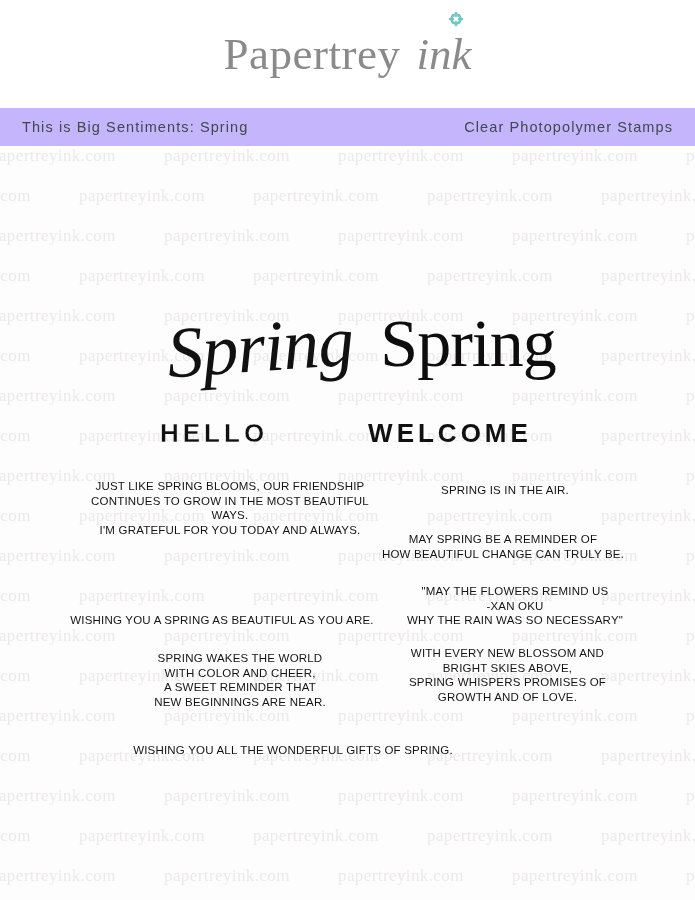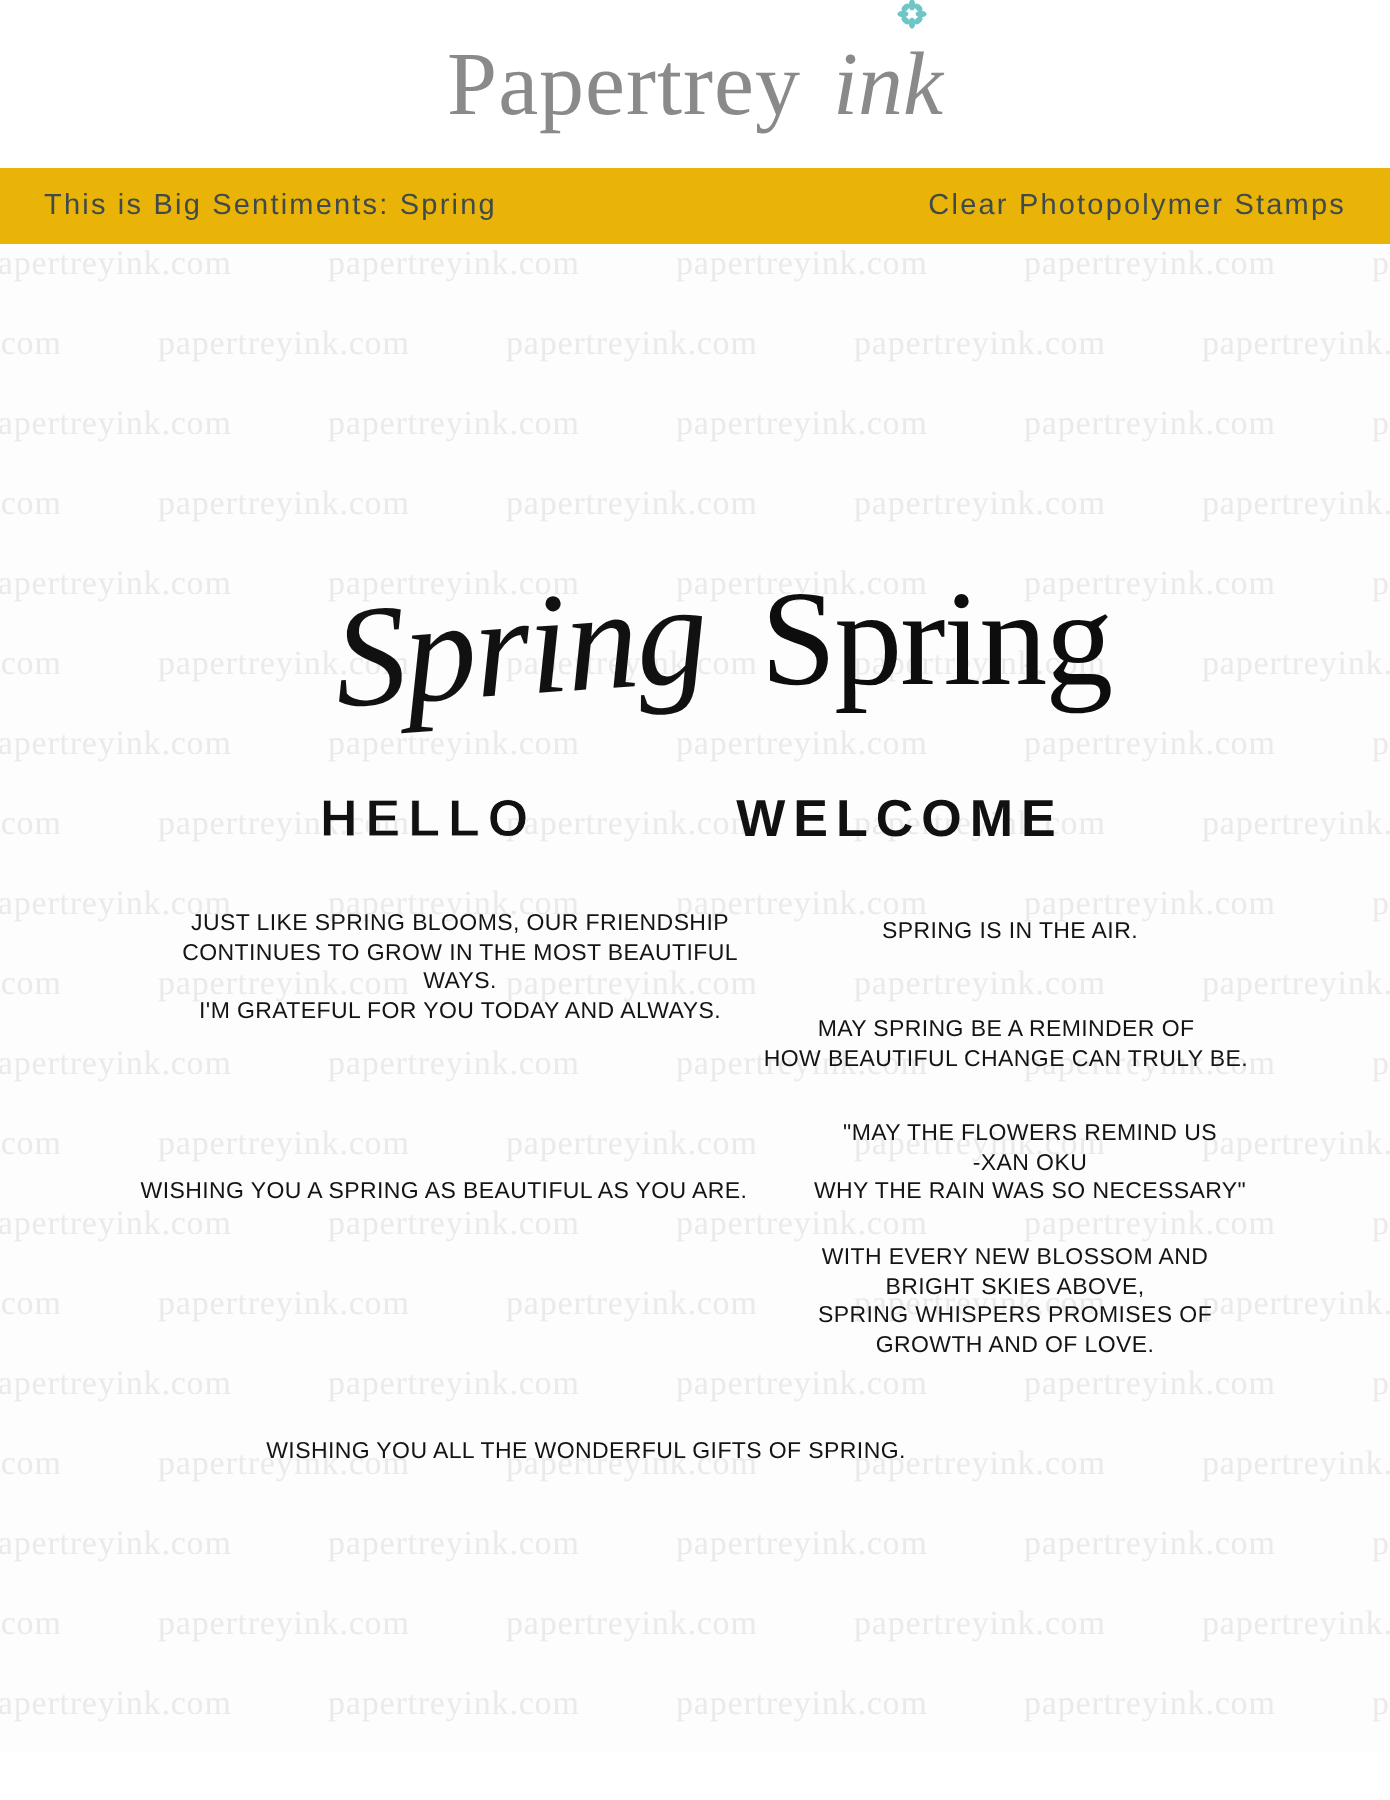--- a/index.html
+++ b/index.html
@@ -10,21 +10,21 @@
     width: 695px;
     height: 900px;
     background: #ffffff;
     font-family: "Liberation Sans", sans-serif;
     overflow: hidden;
     position: relative;
   }
 
   
   .logo-area {
-    height: 84px;
+    height: 108px;
     display: flex;
     align-items: center;
     justify-content: center;
     background: #ffffff;
   }
   .logo {
     display: flex;
     align-items: baseline;
     justify-content: center;
     color: #8c8c8c;
@@ -49,21 +49,21 @@
     position: absolute;
     top: -17px;
     right: 7px;
     width: 16px;
     height: 16px;
   }
 
   
   .title-bar {
     height: 38px;
-    background: #eab308;
+    background: #c4b5fd;
     display: flex;
     align-items: center;
     justify-content: space-between;
     padding: 0 22px;
     box-sizing: border-box;
   }
   .title-bar .bar-text {
     font-size: 14.5px;
     color: #3f4a4a;
     letter-spacing: 1.1px;
@@ -237,20 +237,26 @@
         <div>HOW BEAUTIFUL CHANGE CAN TRULY BE.</div>
       </div>
     <div class="abs sent" style="left:62px; top:467px; width:320px;">
         <div>WISHING YOU A SPRING AS BEAUTIFUL AS YOU ARE.</div>
       </div>
     <div class="abs sent" style="left:390px; top:438px; width:250px;">
         <div>"MAY THE FLOWERS REMIND US</div>
         <div>-XAN OKU</div>
         <div>WHY THE RAIN WAS SO NECESSARY"</div>
       </div>
+    <div class="abs sent" style="left:115px; top:505px; width:250px;">
+        <div>SPRING WAKES THE WORLD</div>
+        <div>WITH COLOR AND CHEER,</div>
+        <div>A SWEET REMINDER THAT</div>
+        <div>NEW BEGINNINGS ARE NEAR.</div>
+      </div>
     <div class="abs sent" style="left:380px; top:500px; width:255px;">
         <div>WITH EVERY NEW BLOSSOM AND</div>
         <div>BRIGHT SKIES ABOVE,</div>
         <div>SPRING WHISPERS PROMISES OF</div>
         <div>GROWTH AND OF LOVE.</div>
       </div>
     <div class="abs sent" style="left:128px; top:597px; width:330px;">
         <div>WISHING YOU ALL THE WONDERFUL GIFTS OF SPRING.</div>
       </div>
 

